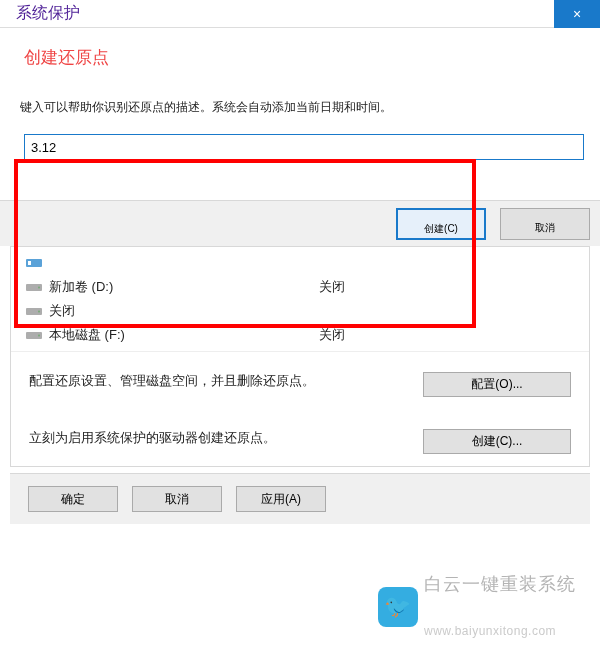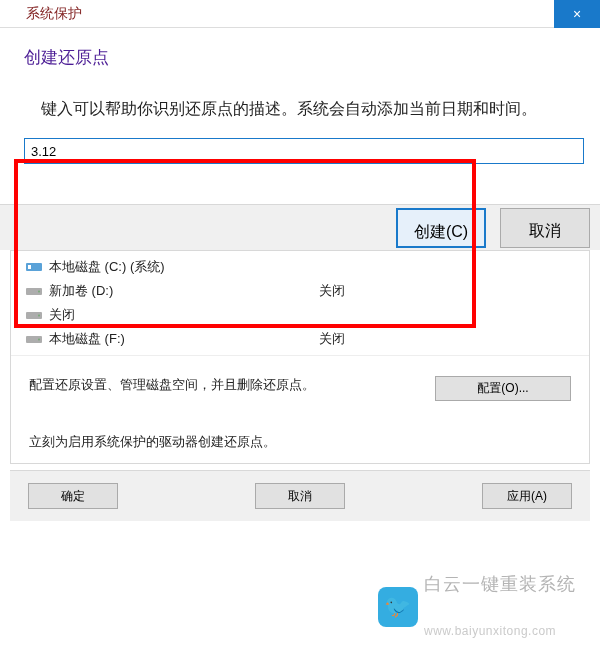--- a/index.html
+++ b/index.html
@@ -17,45 +17,45 @@
     }
     .titlebar {
       height: 28px;
       background: #fff;
       display: flex;
       align-items: center;
       justify-content: space-between;
       border-bottom: 1px solid #ddd;
     }
     .titlebar-title {
-      font-size: 14px;
-      color: #7f1d1d;
-      padding-left: 26px;
+      font-size: 16px;
+      color: #4c1d95;
+      padding-left: 16px;
     }
     .titlebar-close {
       width: 46px;
       height: 28px;
       background: #1979ca;
       color: #fff;
       display: flex;
       align-items: center;
       justify-content: center;
       font-size: 14px;
       cursor: pointer;
     }
     .dialog-heading {
-      color: #4c1d95;
+      color: #ef4444;
       font-size: 17px;
       font-weight: 400;
       padding: 18px 24px 10px 24px;
     }
     .dialog-desc {
-      font-size: 16px;
+      font-size: 12px;
       color: #222;
-      padding: 20px 24px 18px 41px;
+      padding: 20px 24px 18px 20px;
     }
     .red-highlight {
       position: absolute;
       border: 4px solid #ff0000;
       left: 14px;
       top: 159px;
       width: 462px;
       height: 169px;
       pointer-events: none;
       z-index: 50;
@@ -77,24 +77,24 @@
       background: #f0f0f0;
       border-top: 1px solid #d8d8d8;
       display: flex;
       justify-content: flex-end;
       align-items: center;
       gap: 14px;
       padding-right: 10px;
     }
     .btn {
       min-width: 90px;
-      height: 40px;
+      height: 32px;
       background: #e1e1e1;
       border: 1px solid #aaa;
-      font-size: 16px;
+      font-size: 10px;
       cursor: pointer;
       padding: 12px 14px;
     }
     .btn-highlight {
       border: 2px solid #1979ca;
       background: #e6f0fa;
     }
     .lower-panel {
       border: 1px solid #d8d8d8;
       margin: 0 10px;
@@ -132,32 +132,32 @@
       justify-content: space-between;
       align-items: flex-start;
     }
     .config-text {
       font-size: 13px;
       color: #222;
       flex: 1;
       padding-right: 20px;
     }
     .config-btn {
-      width: 136px;
+      width: 148px;
       height: 25px;
       background: #e1e1e1;
       border: 1px solid #aaa;
       font-size: 12px;
       cursor: pointer;
     }
     .bottom-buttons {
       background: #f0f0f0;
       border-top: 1px solid #d8d8d8;
       display: flex;
-      justify-content: space-between;
+      justify-content: flex-start;
       align-items: center;
       gap: 14px;
       padding: 12px 18px;
       margin: 6px 10px 0 10px;
     }
     .bottom-btn {
       width: 90px;
       height: 26px;
       background: #e1e1e1;
       border: 1px solid #aaa;
@@ -234,21 +234,20 @@
 
 <div class="lower-panel">
   <div class="drive-list">
     <div class="drive-row">
       <span class="drive-icon">
         <svg width="18" height="14" viewBox="0 0 18 14">
             <rect class="hdd-c-svg" x="1" y="3" width="16" height="8" rx="1"></rect>
             <rect fill="#fff" x="3" y="5" width="3" height="4"></rect>
           </svg>
       </span>
-      <span class="drive-name">本地磁盘 (C:) (系统)</span>
     </div>
     <div class="drive-row">
       <span class="drive-icon">
         <svg width="18" height="14" viewBox="0 0 18 14">
             <rect class="hdd-svg" x="1" y="4" width="16" height="7" rx="1"></rect>
             <circle fill="#7a7" cx="14" cy="7.5" r="1"></circle>
           </svg>
       </span>
       <span class="drive-name">新加卷 (D:)</span>
       <span class="drive-status">关闭</span>
@@ -274,20 +273,21 @@
     </div>
   </div>
 
   <div class="config-section">
     <div class="config-text">配置还原设置、管理磁盘空间，并且删除还原点。</div>
     <button class="config-btn">配置(O)...</button>
   </div>
 
   <div class="config-section">
     <div class="config-text">立刻为启用系统保护的驱动器创建还原点。</div>
+    <button class="config-btn">创建(C)...</button>
   </div>
 </div>
 
 <div class="bottom-buttons">
   <button class="bottom-btn">确定</button>
   <button class="bottom-btn">取消</button>
   <button class="bottom-btn">应用(A)</button>
 </div>
 
 <div class="watermark">

